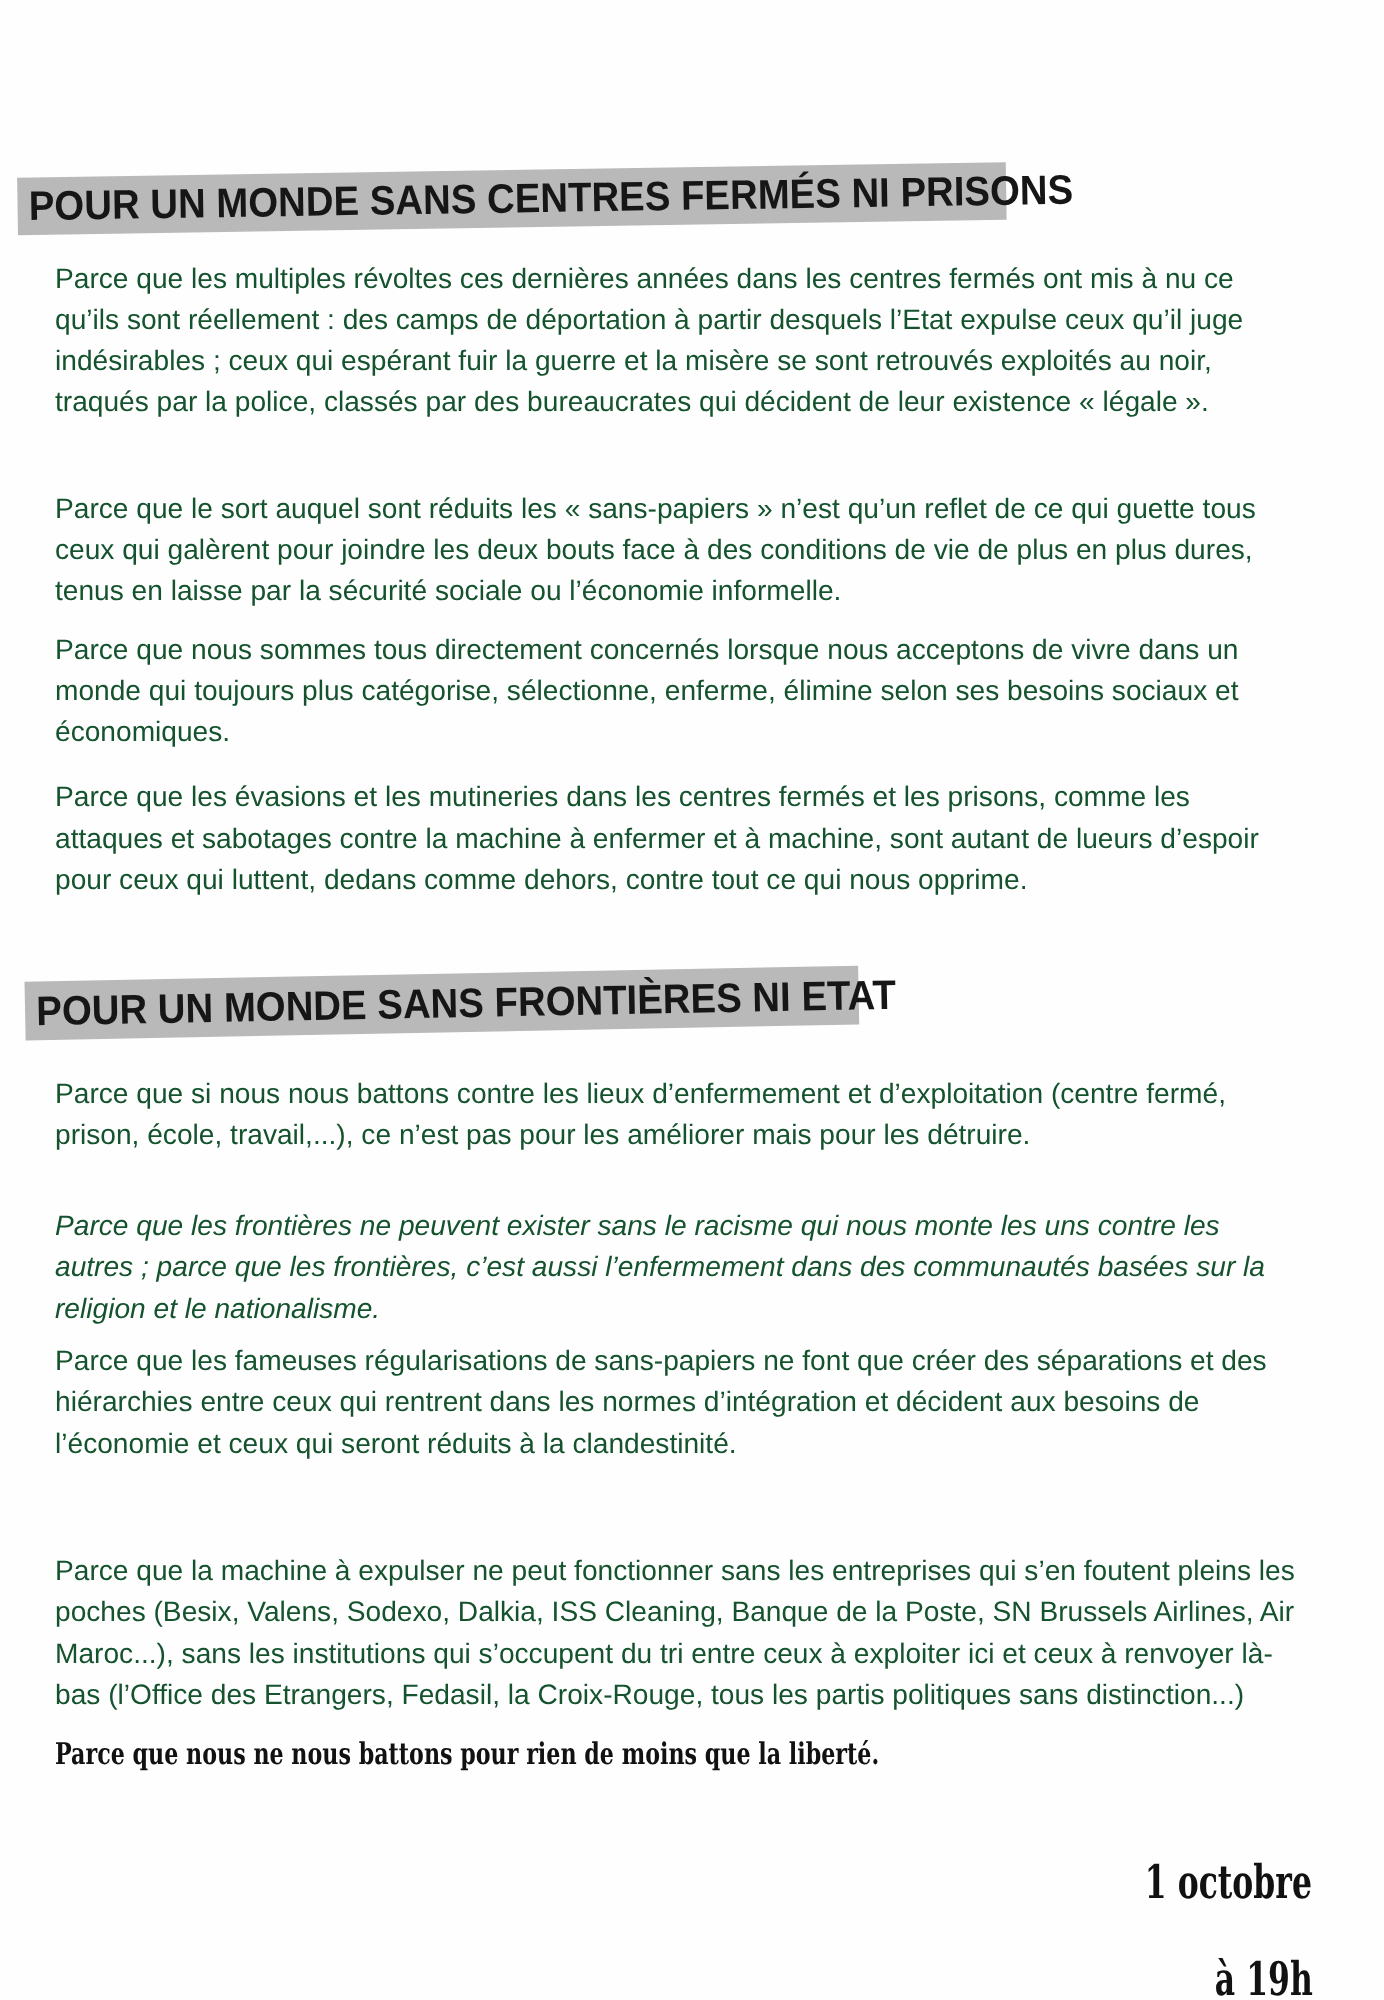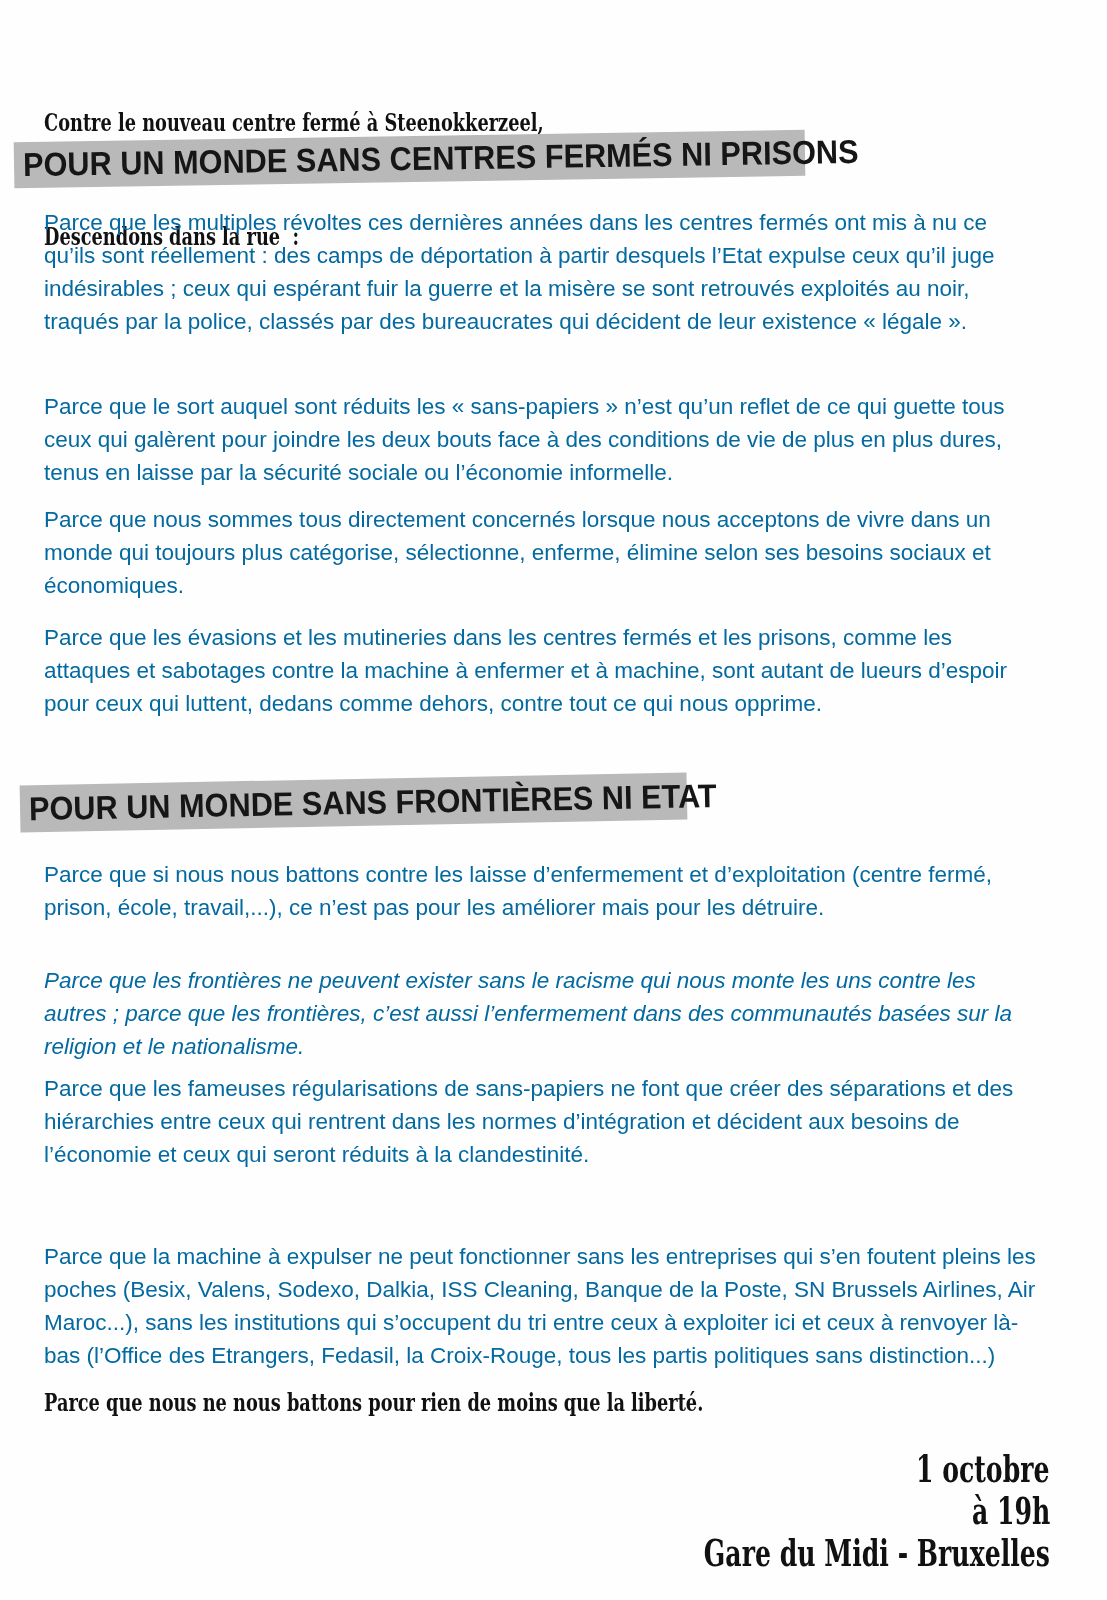--- a/index.html
+++ b/index.html
@@ -73,21 +73,21 @@
     transform-origin: left center;
   }
 
   .para {
     position: absolute;
     left: 44px;
     width: 992px;
     margin: 0;
     font-size: 22.5px;
     line-height: 33px;
-    color: #0369a1;
+    color: #14532d;
   }
   .p1-1 { top: 206px; }
   .p1-2 { top: 390px; }
   .p1-3 { top: 503px; }
   .p1-4 { top: 621px; }
   .p2-1 { top: 858px; }
   .p2-2 { top: 964px; font-style: italic; }
   .p2-3 { top: 1072px; }
   .p2-4 { top: 1240px; }
 
@@ -100,52 +100,48 @@
   }
 
   .event-block {
     position: absolute;
     right: 57px;
     top: 1448px;
     text-align: right;
     font-size: 37px;
     line-height: 42px;
   }
-  .event-block .line { white-space: nowrap; }
+  .event-block .line { white-space: nowrap; margin-top: 36px; }
   .event-block .condense-r {
     display: inline-block;
     transform: scaleX(0.68);
     transform-origin: right center;
     white-space: pre;
   }
 </style>
 </head>
 <body>
 
 <div class="page">
 
-  <div class="header-block slab">
-    <div><span class="condense">Contre le nouveau centre fermé à Steenokkerzeel,</span></div>
-    <div><span class="condense">Descendons dans la rue  :</span></div>
-  </div>
 
   <div class="band band-1">
     <span class="band-text">POUR UN MONDE SANS CENTRES FERMÉS NI PRISONS</span>
   </div>
 
   <p class="para p1-1">Parce que les multiples révoltes ces dernières années dans les centres fermés ont mis à nu ce qu’ils sont réellement : des camps de déportation à partir desquels l’Etat expulse ceux qu’il juge indésirables ; ceux qui espérant fuir la guerre et la misère se sont retrouvés exploités au noir, traqués par la police, classés par des bureaucrates qui décident de leur existence « légale ».</p>
   <p class="para p1-2">Parce que le sort auquel sont réduits les « sans-papiers » n’est qu’un reflet de ce qui guette tous ceux qui galèrent pour joindre les deux bouts face à des conditions de vie de plus en plus dures, tenus en laisse par la sécurité sociale ou l’économie informelle.</p>
   <p class="para p1-3">Parce que nous sommes tous directement concernés lorsque nous acceptons de vivre dans un monde qui toujours plus catégorise, sélectionne, enferme, élimine selon ses besoins sociaux et économiques.</p>
   <p class="para p1-4">Parce que les évasions et les mutineries dans les centres fermés et les prisons, comme les attaques et sabotages contre la machine à enfermer et à machine, sont autant de lueurs d’espoir pour ceux qui luttent, dedans comme dehors, contre tout ce qui nous opprime.</p>
 
   <div class="band band-2">
     <span class="band-text">POUR UN MONDE SANS FRONTIÈRES NI ETAT</span>
   </div>
 
-  <p class="para p2-1">Parce que si nous nous battons contre les laisse d’enfermement et d’exploitation (centre fermé, prison, école, travail,...), ce n’est pas pour les améliorer mais pour les détruire.</p>
+  <p class="para p2-1">Parce que si nous nous battons contre les lieux d’enfermement et d’exploitation (centre fermé, prison, école, travail,...), ce n’est pas pour les améliorer mais pour les détruire.</p>
   <p class="para p2-2">Parce que les frontières ne peuvent exister sans le racisme qui nous monte les uns contre les autres ; parce que les frontières, c’est aussi l’enfermement dans des communautés basées sur la religion et le nationalisme.</p>
   <p class="para p2-3">Parce que les fameuses régularisations de sans-papiers ne font que créer des séparations et des hiérarchies entre ceux qui rentrent dans les normes d’intégration et décident aux besoins de l’économie et ceux qui seront réduits à la clandestinité.</p>
   <p class="para p2-4">Parce que la machine à expulser ne peut fonctionner sans les entreprises qui s’en foutent pleins les poches (Besix, Valens, Sodexo, Dalkia, ISS Cleaning, Banque de la Poste, SN Brussels Airlines, Air Maroc...), sans les institutions qui s’occupent du tri entre ceux à exploiter ici et ceux à renvoyer là-bas (l’Office des Etrangers, Fedasil, la Croix-Rouge,  tous les partis politiques sans distinction...)</p>
 
   <div class="closing slab">
     <span class="condense">Parce que nous ne nous battons pour rien de moins que la liberté.</span>
   </div>
 
   <div class="event-block slab">
     <div class="line"><span class="condense-r">1 octobre</span></div>

